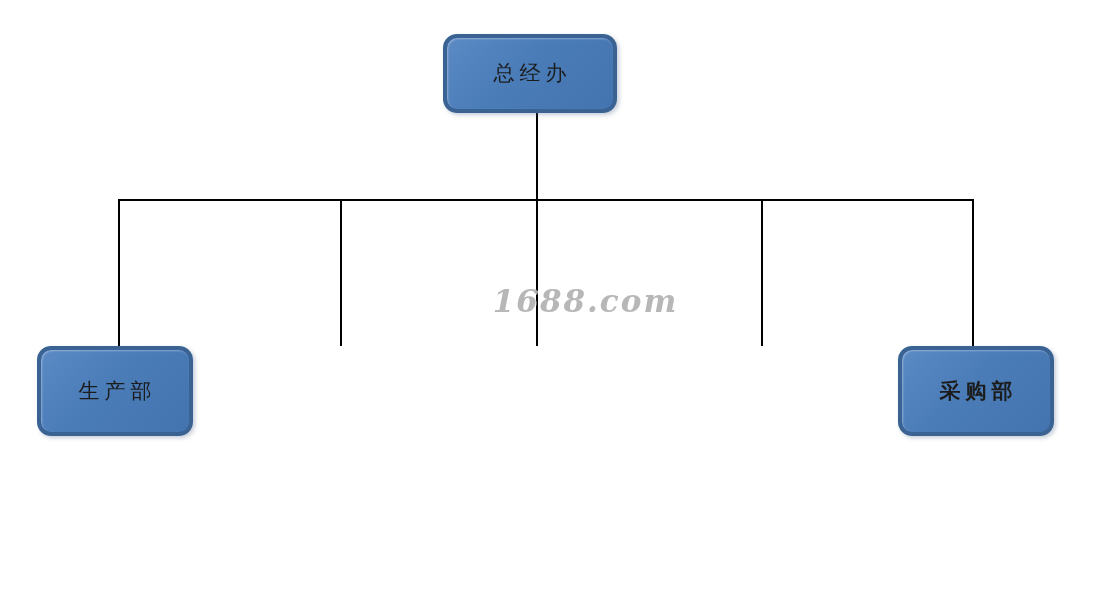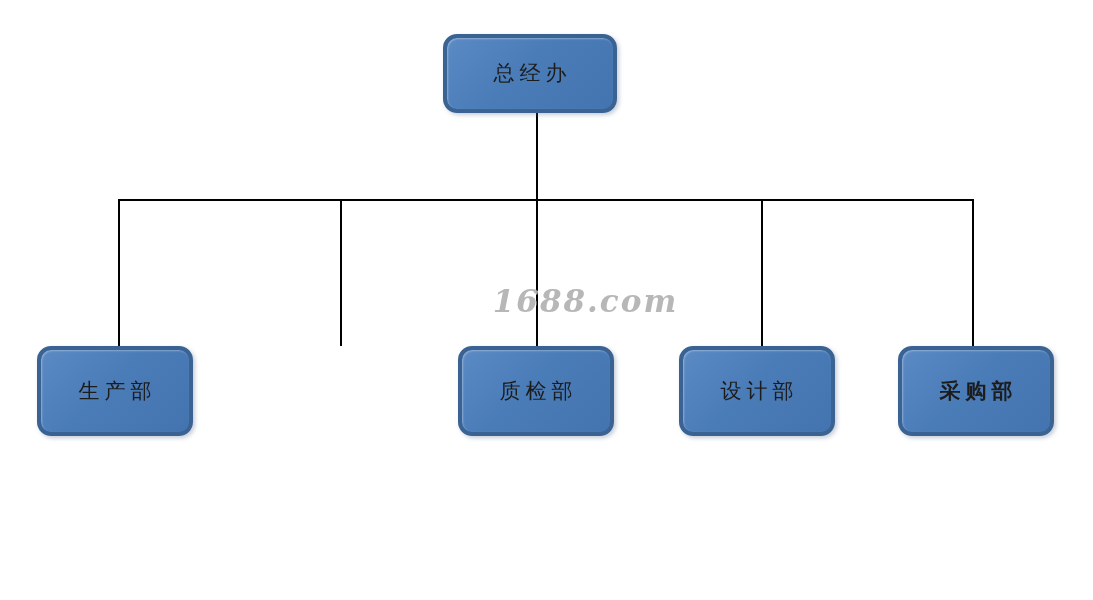--- a/index.html
+++ b/index.html
@@ -111,23 +111,17 @@
 
   <div class="watermark">1688.com</div>
 
   <div class="node node-root">
     <span class="node-label">总经办</span>
   </div>
 
   <div class="node node-child node-child-0">
     <span class="node-label">生产部</span>
   </div>
-  <div class="node node-child node-child-2">
-    <span class="node-label">质检部</span>
-  </div>
-  <div class="node node-child node-child-3">
-    <span class="node-label">设计部</span>
-  </div>
   <div class="node node-child node-child-4">
     <span class="node-label">采购部</span>
   </div>
 
 </div>
 
 </body></html>

